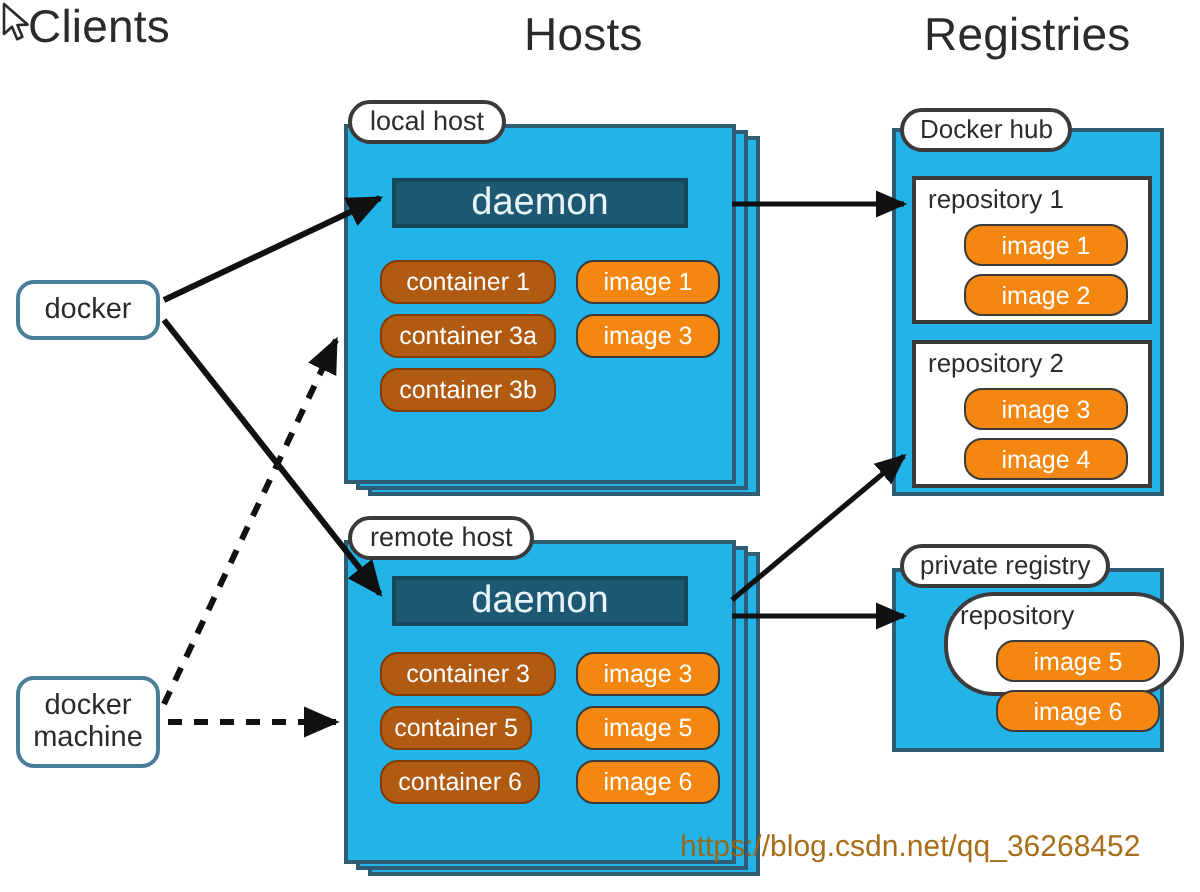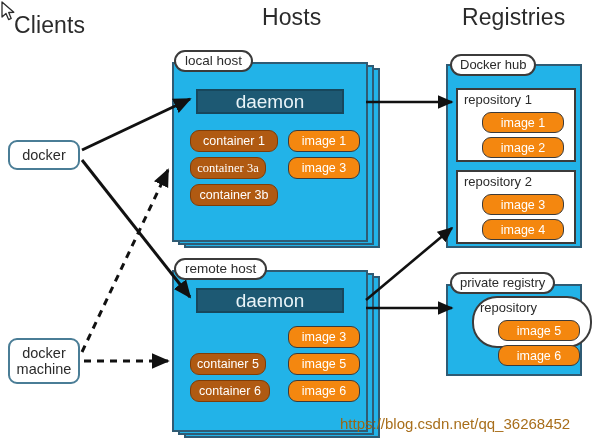--- a/index.html
+++ b/index.html
@@ -21,21 +21,21 @@
 
   
   .col-head {
     position: absolute;
     font-size: 23px;
     color: #2b2b2b;
     font-weight: 400;
     white-space: nowrap;
     letter-spacing: 0.1px;
   }
-  #head-clients  { left: 14px;  top: 12px; }
+  #head-clients  { left: 14px;  top: 0; }
   #head-hosts    { left: 262px; top: 4px; }
   #head-regs     { left: 462px; top: 4px; }
 
   
   #cursor {
     position: absolute;
     left: 1px; top: 1px;
     width: 16px; height: 22px;
   }
 
@@ -211,21 +211,21 @@
     <div class="host-layer" style="left:6px; top:3px; width:196px; height:180px;"></div>
     <div class="host-front" style="width:196px; height:180px;"></div>
 
     <div class="daemon" style="left:24px; top:27px; width:148px; height:25px;">
       <span>daemon</span>
     </div>
 
     <div class="pill pill-container" style="left:18px; top:68px; width:88px; height:22px;">
       <span>container 1</span>
     </div>
-    <div class="pill pill-container" style="left:18px; top:95px; width:76px; height:22px;font-family:Liberation Serif, serif;">
+    <div class="pill pill-container" style="left:18px; top:95px; width:88px; height:22px;">
       <span>container 3a</span>
     </div>
     <div class="pill pill-container" style="left:18px; top:122px; width:88px; height:22px;">
       <span>container 3b</span>
     </div>
 
     <div class="pill pill-image" style="left:116px; top:68px; width:72px; height:22px;">
       <span>image 1</span>
     </div>
     <div class="pill pill-image" style="left:116px; top:95px; width:72px; height:22px;">
@@ -237,20 +237,23 @@
 
   <div class="host-stack" id="host-remote">
     <div class="host-layer" style="left:12px; top:6px; width:196px; height:162px;"></div>
     <div class="host-layer" style="left:6px; top:3px; width:196px; height:162px;"></div>
     <div class="host-front" style="width:196px; height:162px;"></div>
 
     <div class="daemon" style="left:24px; top:18px; width:148px; height:25px;">
       <span>daemon</span>
     </div>
 
+    <div class="pill pill-container" style="left:18px; top:56px; width:88px; height:22px;">
+      <span>container 3</span>
+    </div>
     <div class="pill pill-container" style="left:18px; top:83px; width:76px; height:22px;">
       <span>container 5</span>
     </div>
     <div class="pill pill-container" style="left:18px; top:110px; width:80px; height:22px;">
       <span>container 6</span>
     </div>
 
     <div class="pill pill-image" style="left:116px; top:56px; width:72px; height:22px;">
       <span>image 3</span>
     </div>

